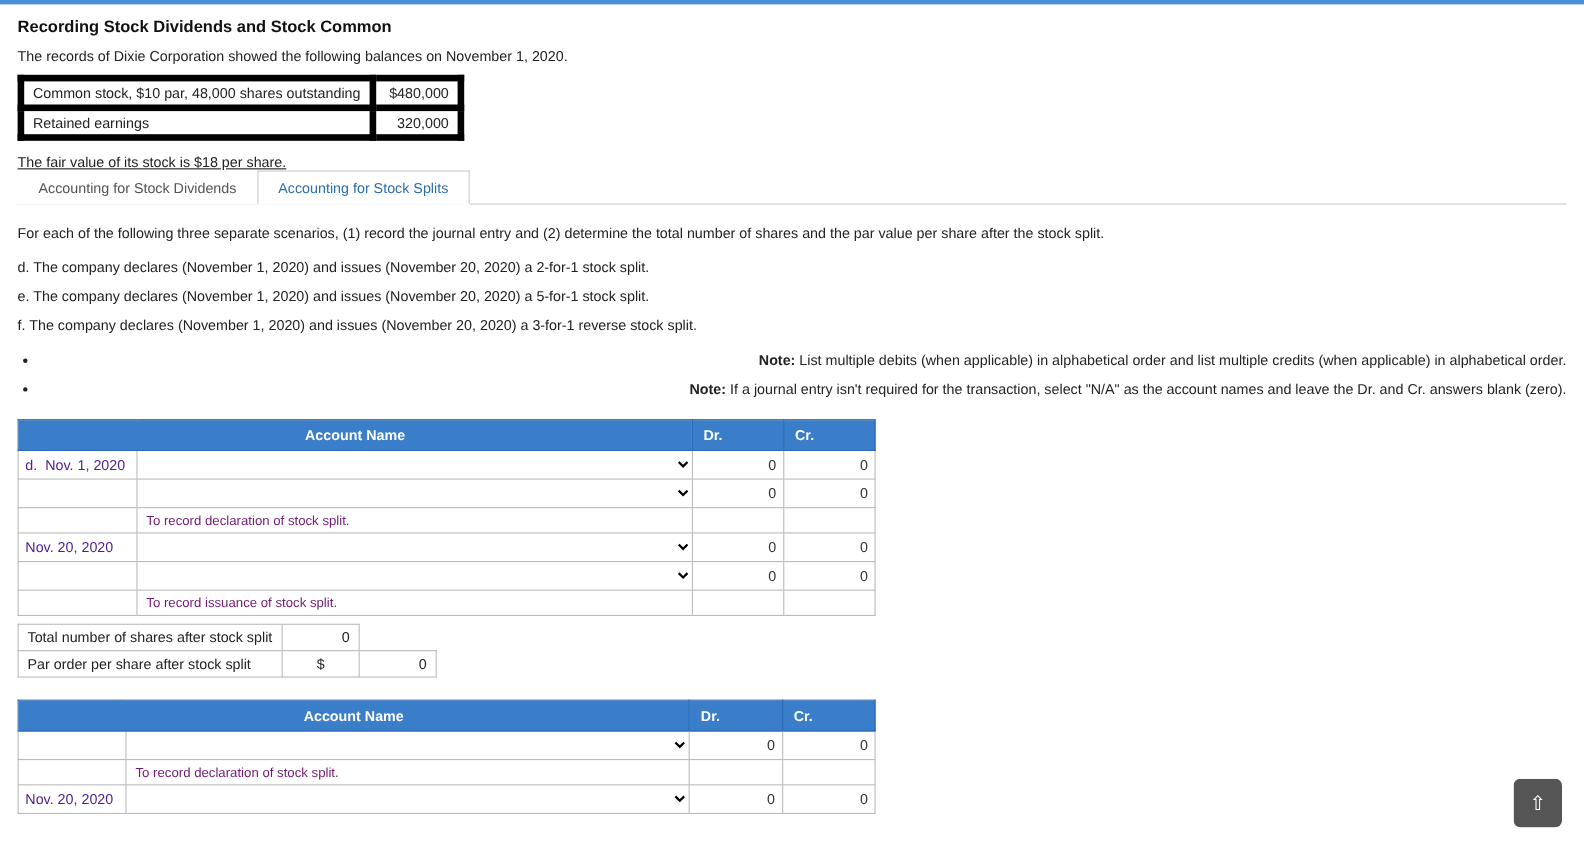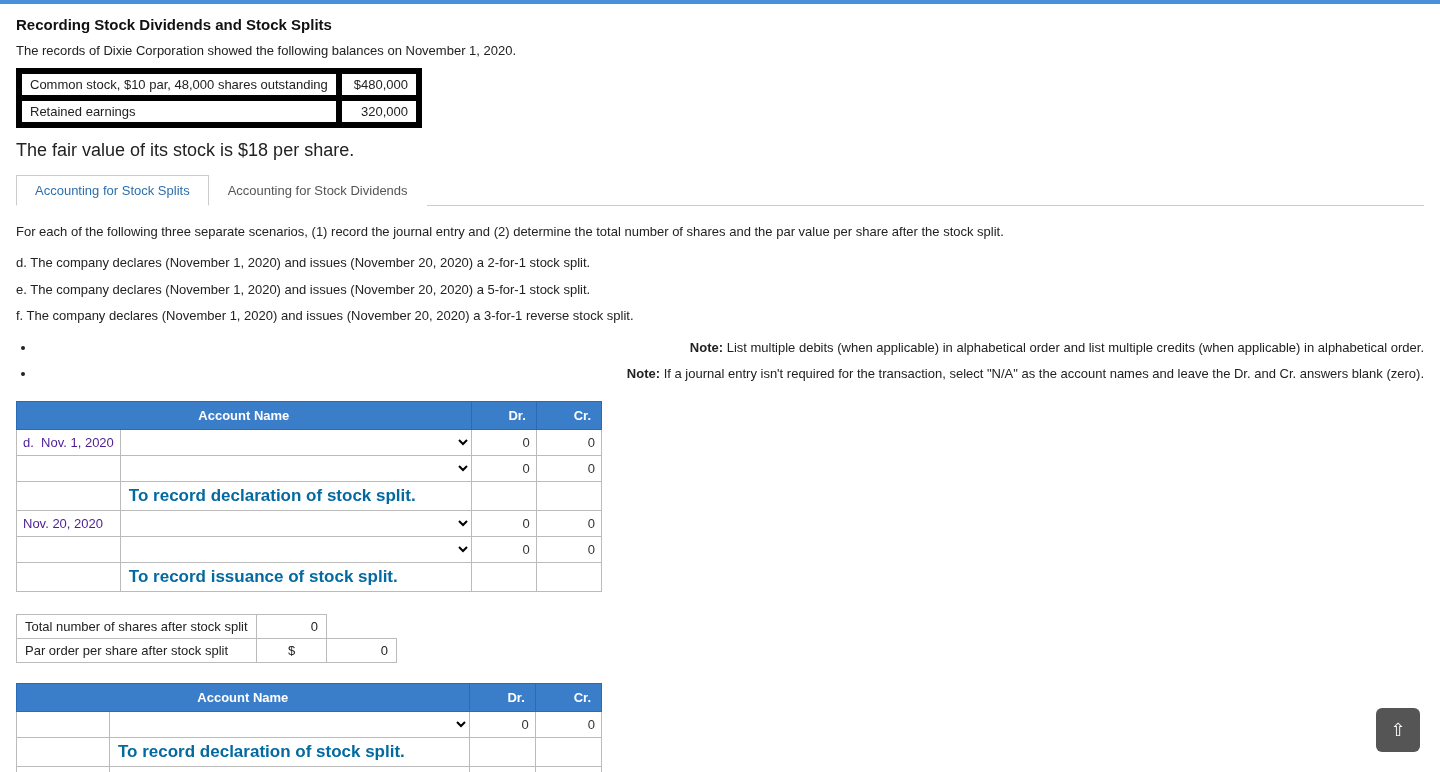--- a/index.html
+++ b/index.html
@@ -48,22 +48,22 @@
     .balance-table td:first-child {
       min-width: 320px;
     }
 
     .balance-table td:last-child {
       text-align: right;
       min-width: 80px;
     }
 
     .fair-value-text {
-      margin-bottom: 14px;
-      font-size: 18px;
+      font-size: 13px;
+      text-decoration: underline;
     }
 
     
     .tabs-container {
       display: flex;
       border-bottom: 1px solid #ccc;
       margin-bottom: 16px;
     }
 
     .tab {
@@ -113,29 +113,29 @@
       font-weight: bold;
     }
 
     
     .journal-section {
       margin-bottom: 20px;
     }
 
     .journal-table {
       border-collapse: collapse;
-      width: 586px;
-      margin-bottom: 22px;
+      width: 780px;
+      margin-bottom: 7px;
     }
 
     .journal-table thead th {
       background: #3a7dc9;
       color: #fff;
       padding: 6px 10px;
-      text-align: right;
+      text-align: left;
       font-size: 13px;
       border: 1px solid #2a6ab8;
     }
 
     .journal-table thead th.account-col {
       text-align: center;
       width: 540px;
     }
 
     .journal-table thead th.num-col {
@@ -171,24 +171,23 @@
       outline: none;
     }
 
     .journal-table tbody td.num-cell {
       width: 80px;
       text-align: right;
       color: #333;
     }
 
     .journal-table tbody td.memo-cell {
-      font-size: 17px;
-      color: #0369a1;
+      font-size: 12px;
+      color: #701a75;
       padding: 4px 8px;
-      font-weight: bold;
     }
 
     
     .summary-table {
       border-collapse: collapse;
       margin-top: 4px;
     }
 
     .summary-table td {
       border: 1px solid #bbb;
@@ -227,42 +226,42 @@
       cursor: pointer;
       font-size: 18px;
     }
   </style>
 </head>
 <body>
 
 <div class="top-border"></div>
 <div class="page-container">
 
-  <div class="page-title">Recording Stock Dividends and Stock Splits</div>
+  <div class="page-title">Recording Stock Dividends and Stock Common</div>
 
   <div class="intro-text">The records of Dixie Corporation showed the following balances on November 1, 2020.</div>
 
   <table class="balance-table">
     <tbody id="balance-rows">
         <tr>
           <td>Common stock, $10 par, 48,000 shares outstanding</td>
           <td>$480,000</td>
         </tr>
         <tr>
           <td>Retained earnings</td>
           <td>320,000</td>
         </tr>
       </tbody>
   </table>
 
   <div class="fair-value-text">The fair value of its stock is $18 per share.</div>
 
   <div class="tabs-container">
+    <div class="tab" id="tab-dividends">Accounting for Stock Dividends</div>
     <div class="tab active" id="tab-splits">Accounting for Stock Splits</div>
-    <div class="tab" id="tab-dividends">Accounting for Stock Dividends</div>
   </div>
 
   <div class="content-area">
 
     <div class="scenario-intro">For each of the following three separate scenarios, (1) record the journal entry and (2) determine the total number of shares and the par value per share after the stock split.</div>
 
     <div class="scenario-item">d. The company declares (November 1, 2020) and issues (November 20, 2020) a 2-for-1 stock split.</div>
     <div class="scenario-item">e. The company declares (November 1, 2020) and issues (November 20, 2020) a 5-for-1 stock split.</div>
     <div class="scenario-item">f. The company declares (November 1, 2020) and issues (November 20, 2020) a 3-for-1 reverse stock split.</div>
 

